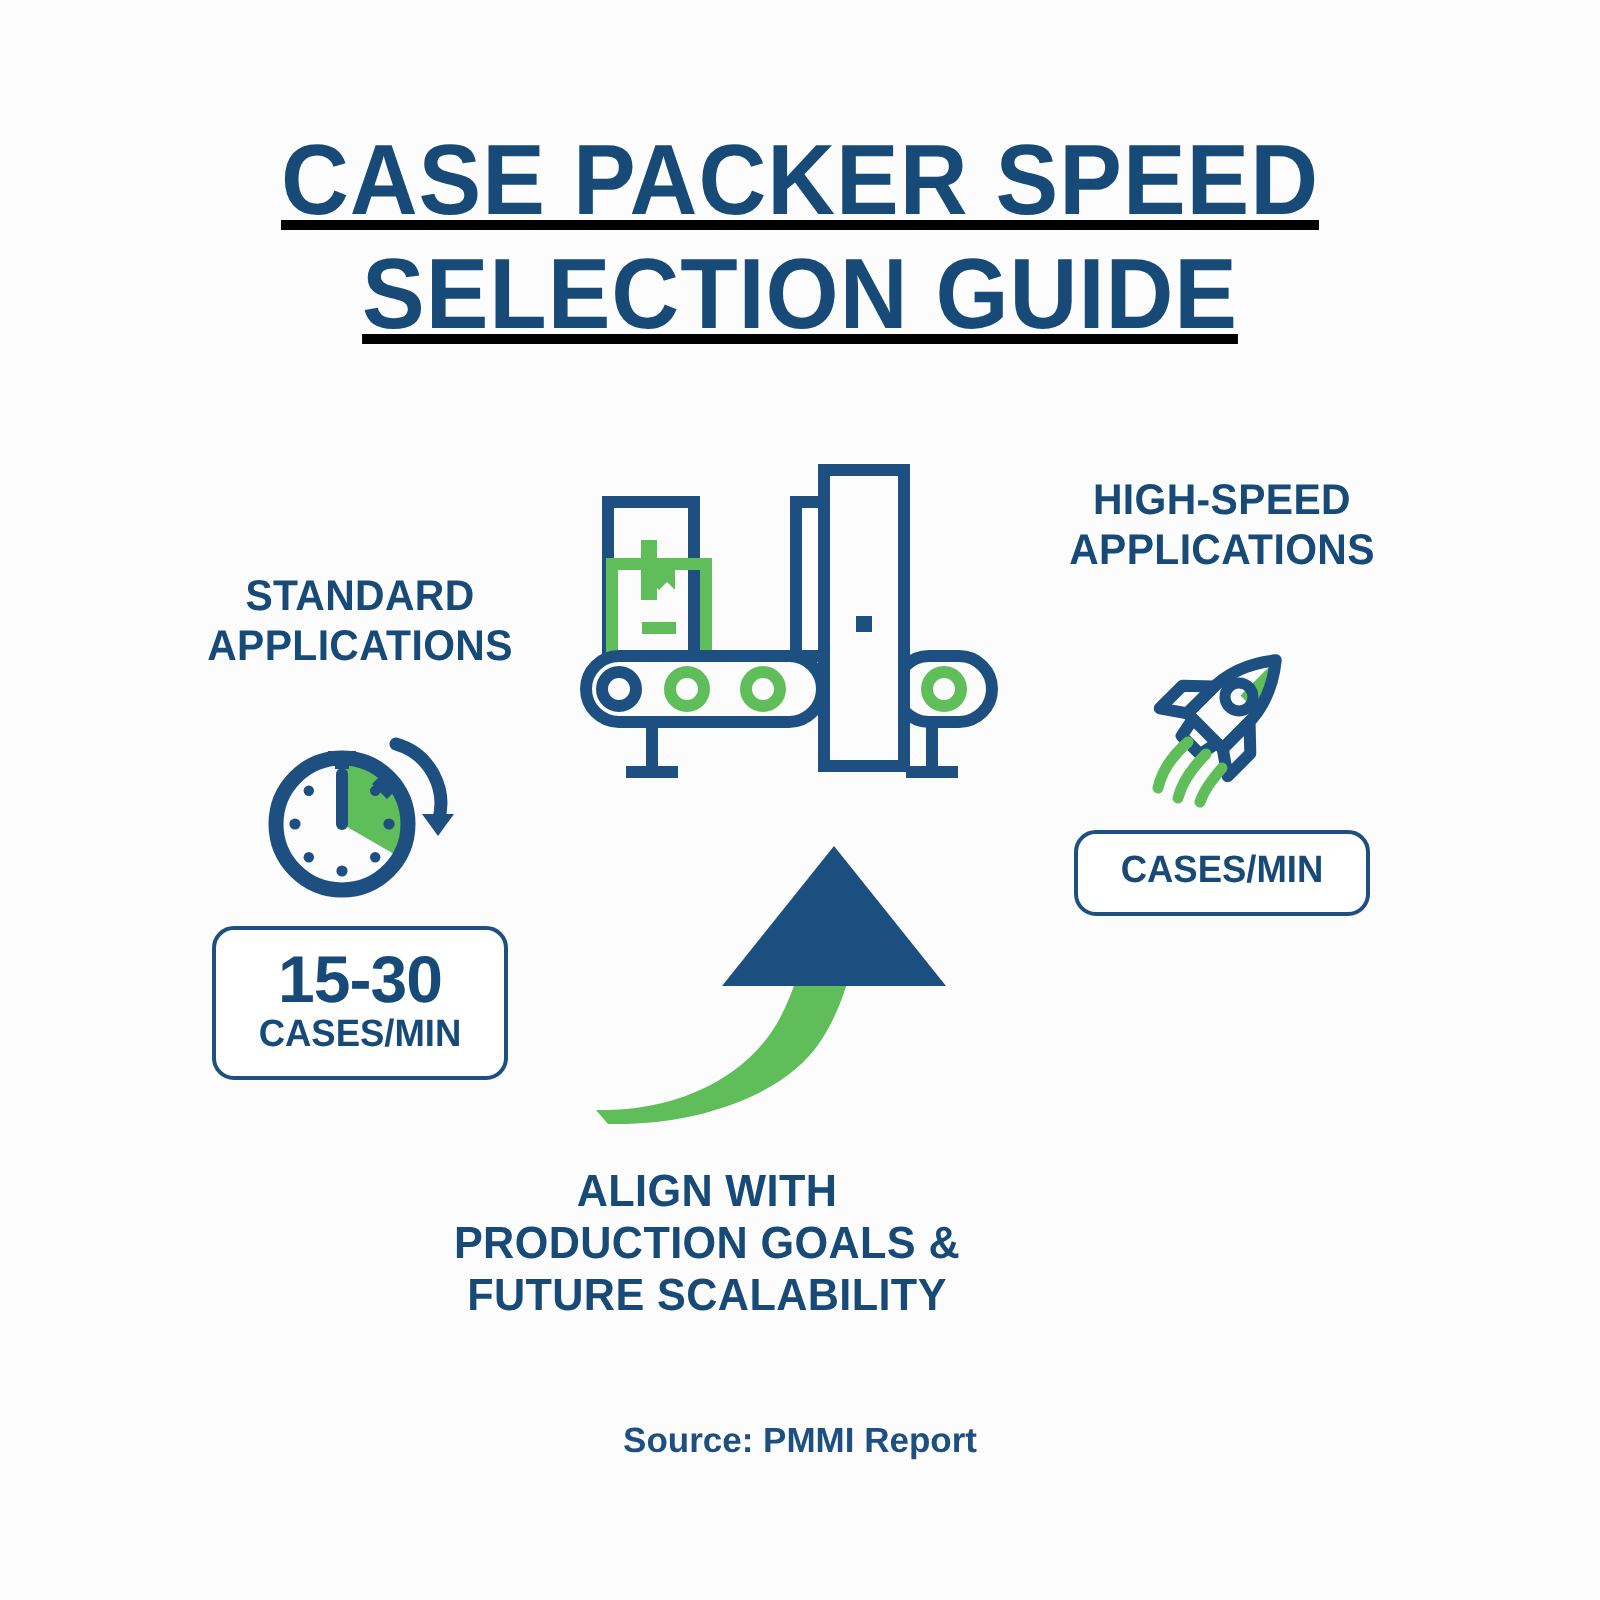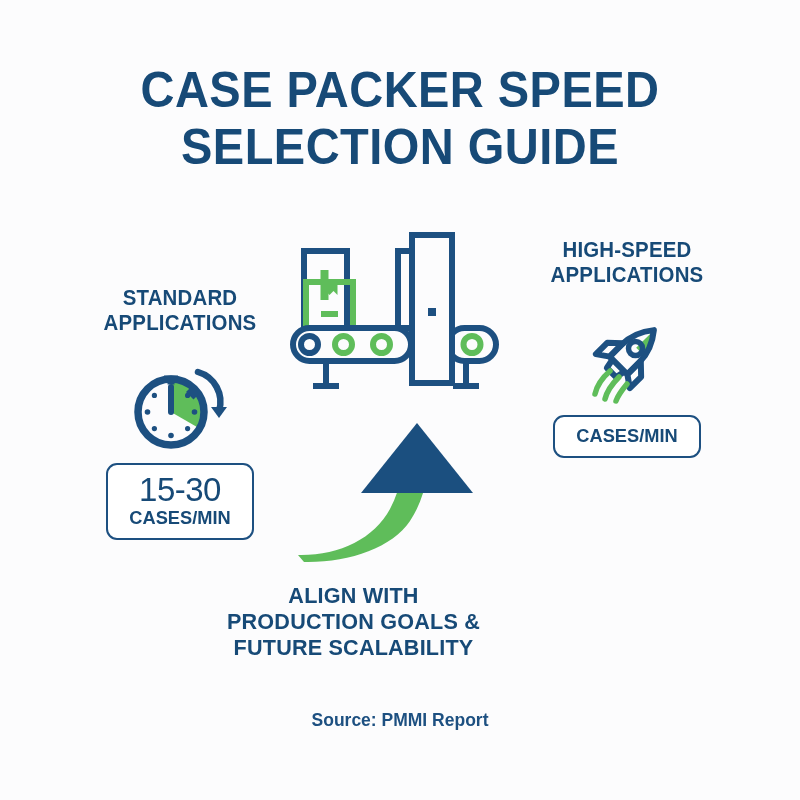--- a/index.html
+++ b/index.html
@@ -21,20 +21,21 @@
     background: #fcfcfd;
   }
 
   
   .title-block {
     position: absolute;
     top: 62px;
     left: 0;
     width: 800px;
     text-align: center;
+    text-decoration: underline;
   }
   .title-line {
     display: block;
     font-family: "Liberation Sans", sans-serif;
     font-weight: bold;
     font-size: 50px;
     line-height: 57px;
     letter-spacing: 0.5px;
     color: #174a77;
     white-space: nowrap;
@@ -42,21 +43,21 @@
   }
 
   
   .side-col {
     position: absolute;
     top: 238px;
     width: 230px;
     text-align: center;
   }
   .side-col.left  { left: 65px; margin-top: 48px; }
-  .side-col.right { left: 512px; }
+  .side-col.right { left: 496px; }
 
   .col-heading {
     font-weight: bold;
     font-size: 21.5px;
     line-height: 25px;
     color: #174a77;
     letter-spacing: 0.2px;
     transform: scaleX(0.95);
   }
   .col-heading .h-line { display: block; white-space: nowrap; }
@@ -75,21 +76,21 @@
     margin: 6px auto 0 auto;
     box-sizing: border-box;
     border: 2.4px solid #1d5081;
     border-radius: 11px;
     background: #ffffff;
     padding: 8px 4px 9px 4px;
     text-align: center;
   }
   .badge-value {
     display: block;
-    font-weight: normal;
+    font-weight: bold;
     font-size: 33px;
     line-height: 34px;
     color: #174a77;
     letter-spacing: -0.5px;
   }
   .badge-unit {
     display: block;
     font-weight: bold;
     font-size: 19px;
     line-height: 22px;

